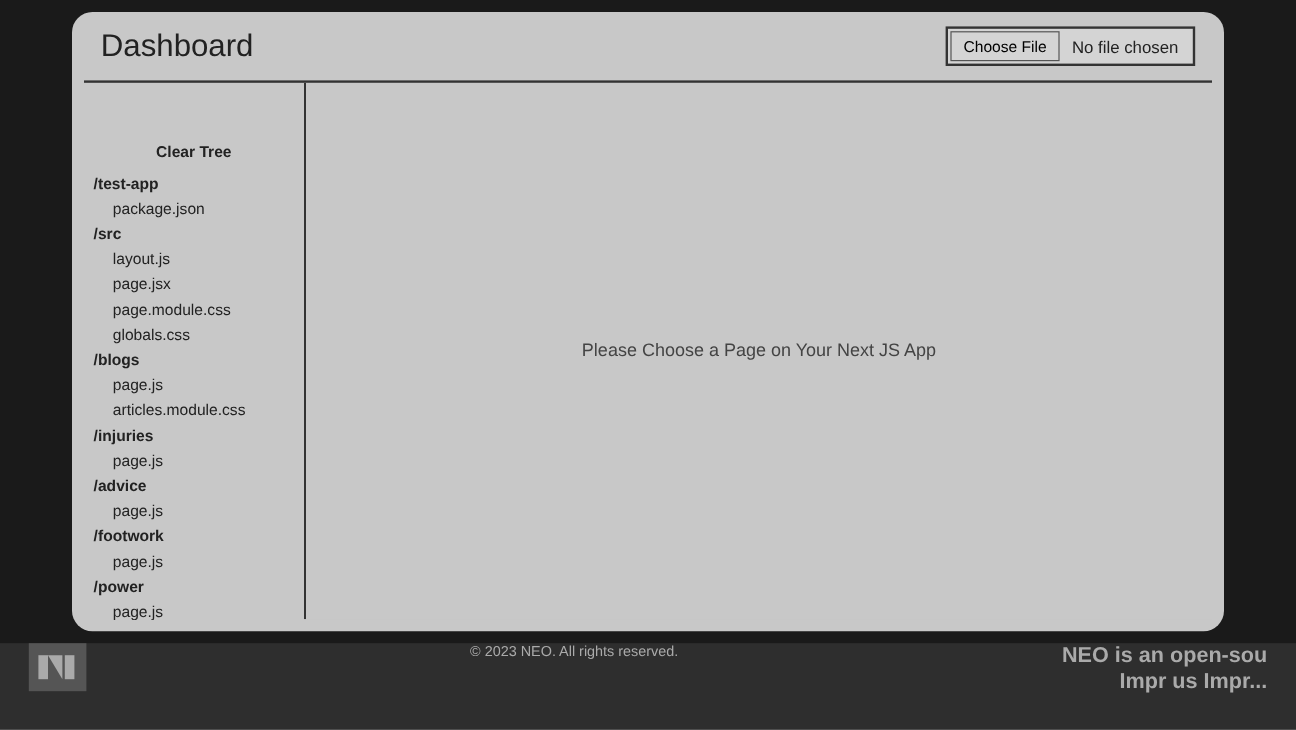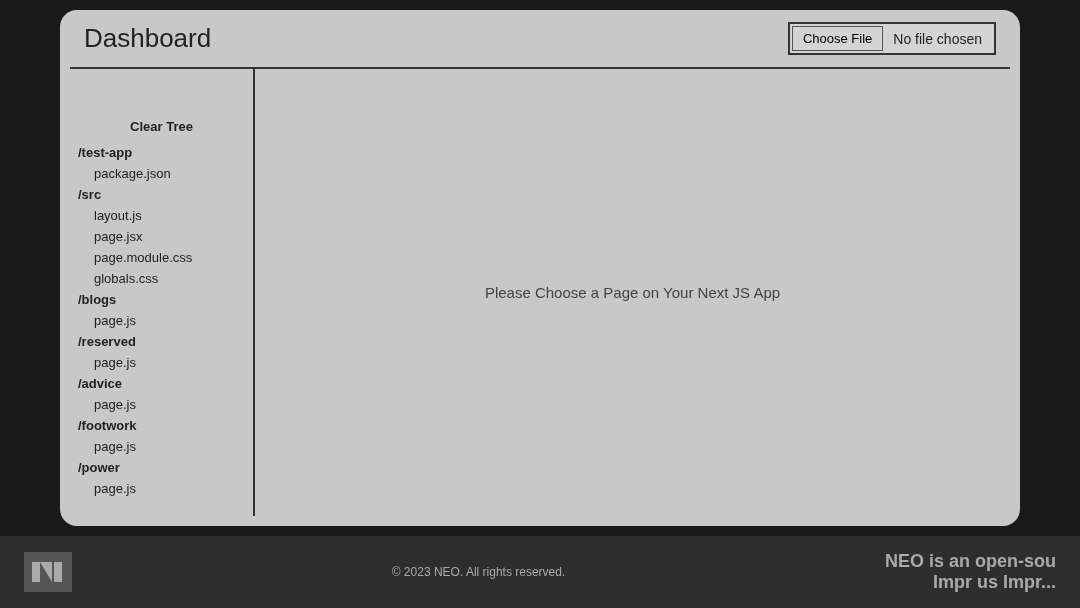--- a/index.html
+++ b/index.html
@@ -118,21 +118,21 @@
     .placeholder-text {
       font-size: 15px;
       color: #444;
       text-align: right;
     }
 
     .footer {
       background: #2e2e2e;
       height: 72px;
       display: flex;
-      align-items: center;
+      align-items: flex-start;
       justify-content: space-between;
       padding: 0 24px;
       flex-shrink: 0;
     }
 
     .footer-logo {
       display: flex;
       align-items: center;
       gap: 8px;
     }
@@ -184,21 +184,22 @@
       <div id="sidebar-items">
           <div class="sidebar-folder">/test-app</div>
           <div class="sidebar-file">package.json</div>
           <div class="sidebar-folder">/src</div>
           <div class="sidebar-file">layout.js</div>
           <div class="sidebar-file">page.jsx</div>
           <div class="sidebar-file">page.module.css</div>
           <div class="sidebar-file">globals.css</div>
           <div class="sidebar-folder">/blogs</div>
           <div class="sidebar-file">page.js</div>
-          <div class="sidebar-folder">/reserved</div>
+          <div class="sidebar-file">articles.module.css</div>
+          <div class="sidebar-folder">/injuries</div>
           <div class="sidebar-file">page.js</div>
           <div class="sidebar-folder">/advice</div>
           <div class="sidebar-file">page.js</div>
           <div class="sidebar-folder">/footwork</div>
           <div class="sidebar-file">page.js</div>
           <div class="sidebar-folder">/power</div>
           <div class="sidebar-file">page.js</div>
         </div>
     </div>
 

